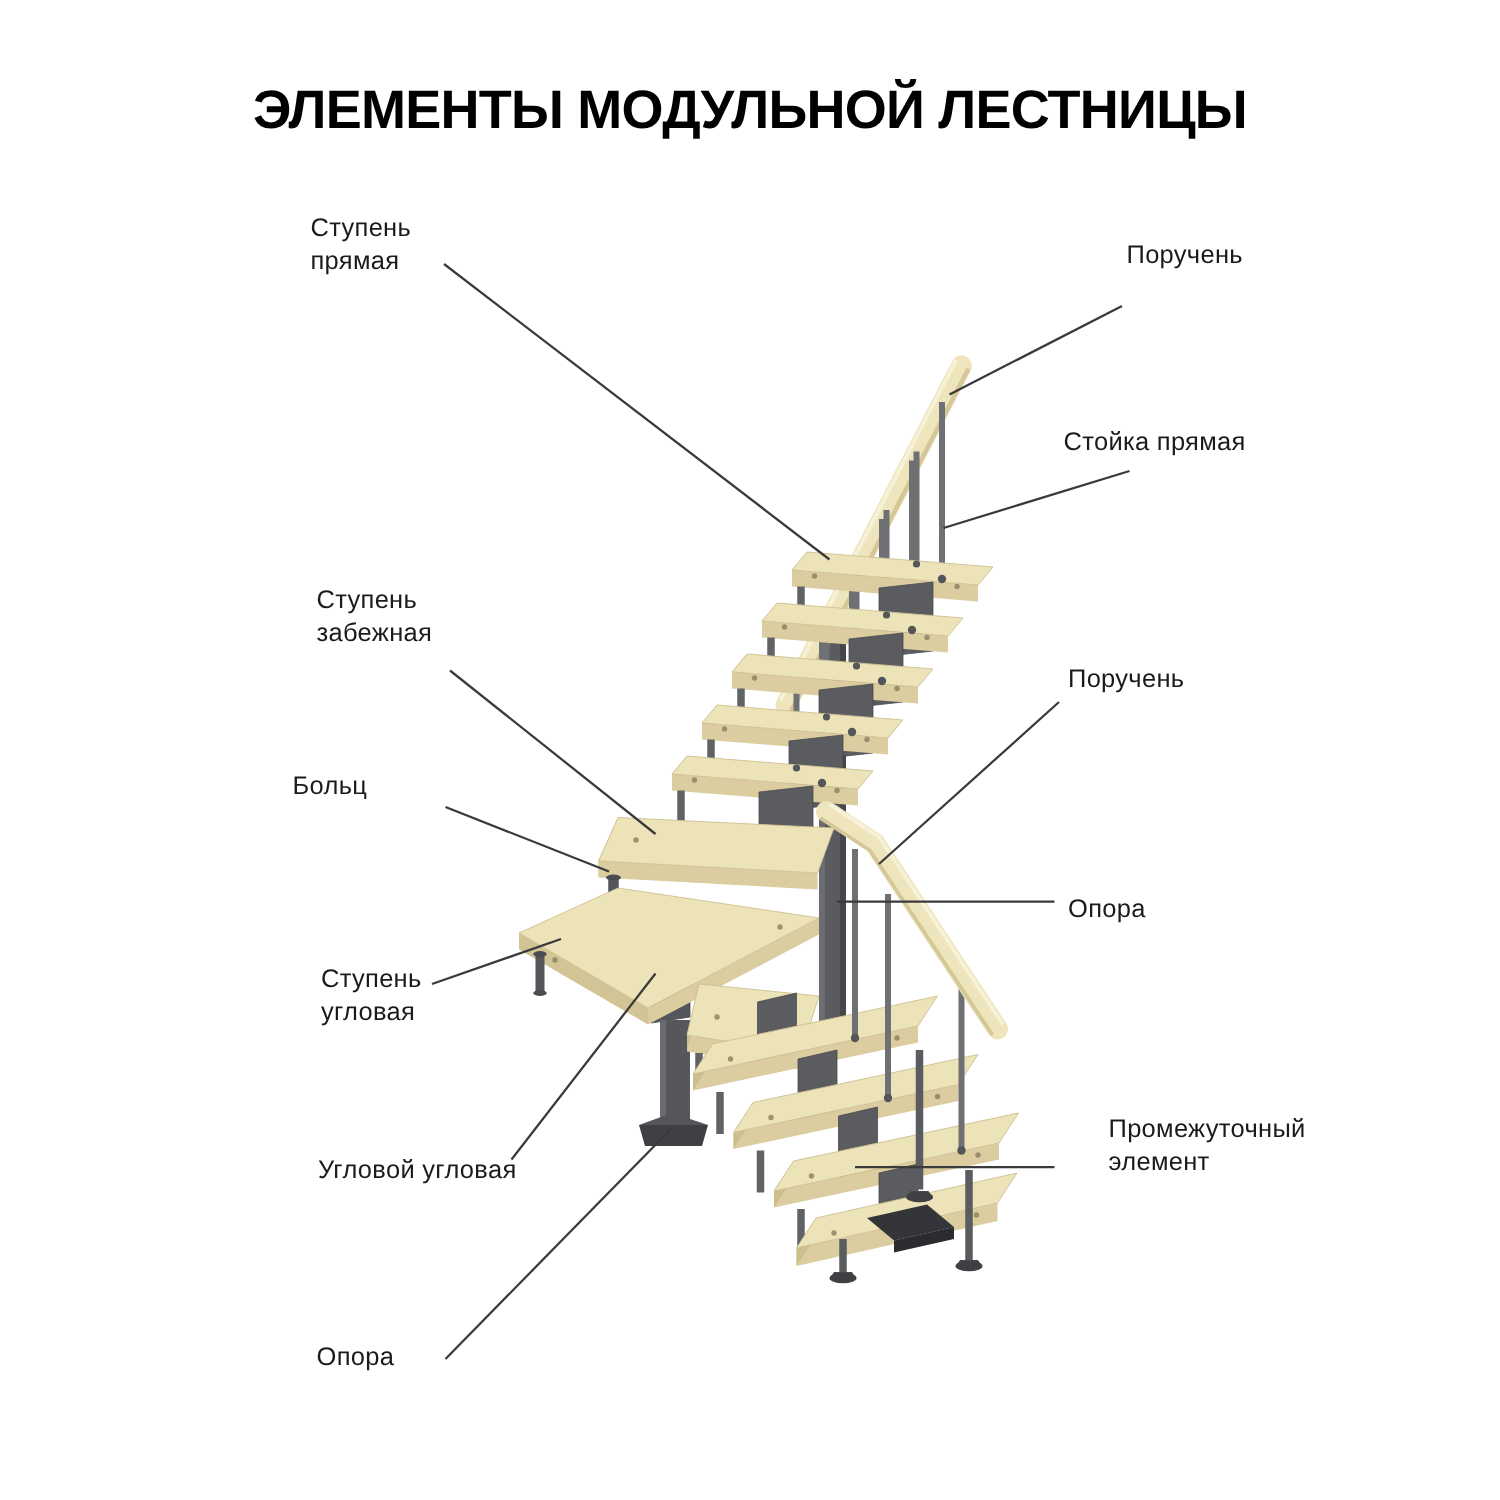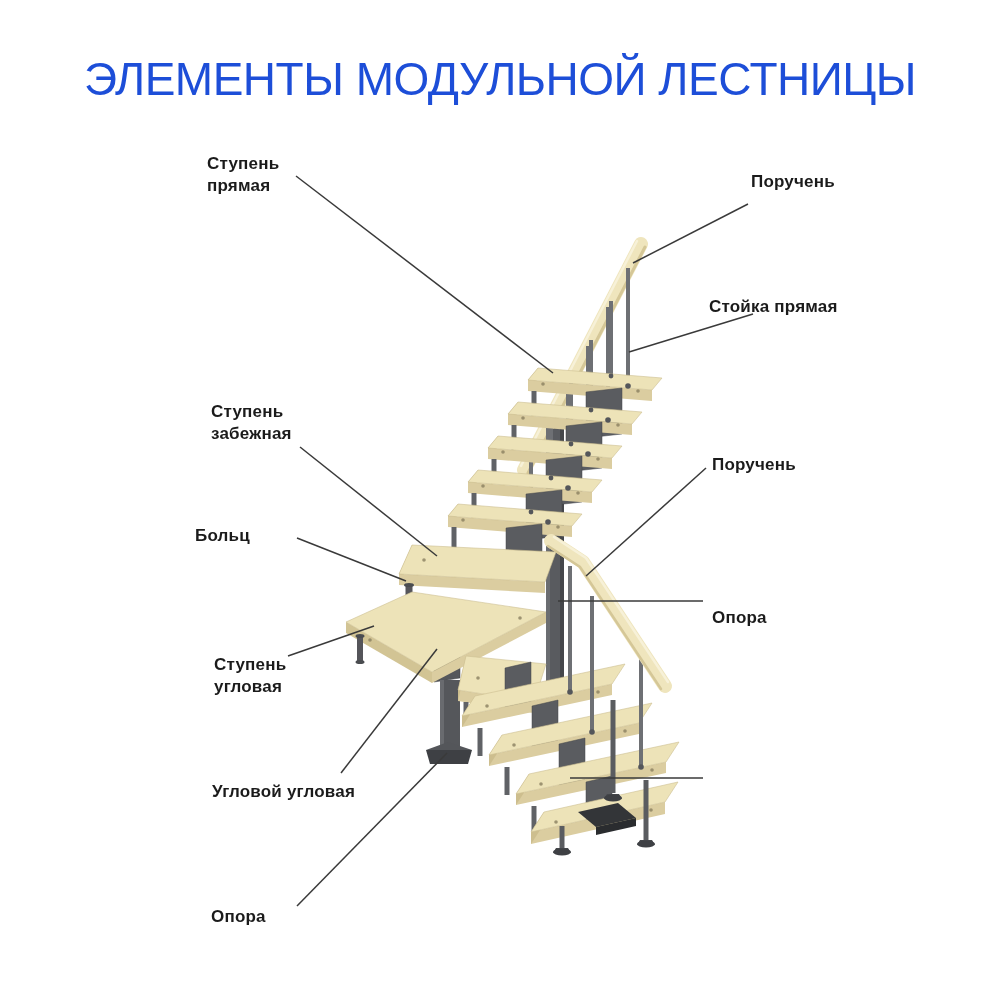--- a/index.html
+++ b/index.html
@@ -1,21 +1,21 @@
 <!DOCTYPE html>
 <html><head>
 <meta charset="utf-8">
 <style>
   html,body{margin:0;padding:0;background:#ffffff;}
   .canvas{position:relative;width:1000px;height:1000px;background:#ffffff;overflow:hidden;
           font-family:"Liberation Sans",sans-serif;}
   .page-title{position:absolute;left:0;top:52px;width:100%;text-align:center;
-              font-weight:400;font-size:46px;letter-spacing:-0.5px;color:#1d4ed8;}
-  .lbl{position:absolute;font-weight:700;font-size:17px;line-height:21.5px;color:#1b1b1b;
-       white-space:pre-line;letter-spacing:0.2px;margin-top:12px;}
+              font-weight:700;font-size:36px;letter-spacing:-0.5px;color:#000000;}
+  .lbl{position:absolute;font-weight:400;font-size:17px;line-height:21.5px;color:#1b1b1b;
+       white-space:pre-line;letter-spacing:0.2px;}
   .p-stupen-pryamaya{left:207px;top:141px;}
   .p-poruchen-top{left:751px;top:159px;}
   .p-stoyka-peril{left:709px;top:284px;}
   .p-stupen-zabezhnaya{left:211px;top:389px;}
   .p-bolts{left:195px;top:513px;}
   .p-stupen-uglovaya{left:214px;top:642px;}
   .p-uglovoy-element{left:212px;top:769px;}
   .p-opora-bottom{left:211px;top:894px;}
   .p-poruchen-right{left:712px;top:442px;}
   .p-opora-right{left:712px;top:595px;}
@@ -250,14 +250,16 @@
   <div class="lbl p-stoyka-peril">Стойка прямая</div>
   <div class="lbl p-stupen-zabezhnaya">Ступень
 забежная</div>
   <div class="lbl p-bolts">Больц</div>
   <div class="lbl p-stupen-uglovaya">Ступень
 угловая</div>
   <div class="lbl p-uglovoy-element">Угловой угловая</div>
   <div class="lbl p-opora-bottom">Опора</div>
   <div class="lbl p-poruchen-right">Поручень</div>
   <div class="lbl p-opora-right">Опора</div>
+  <div class="lbl p-promezh">Промежуточный
+элемент</div>
 
 </div>
 
 </body></html>

